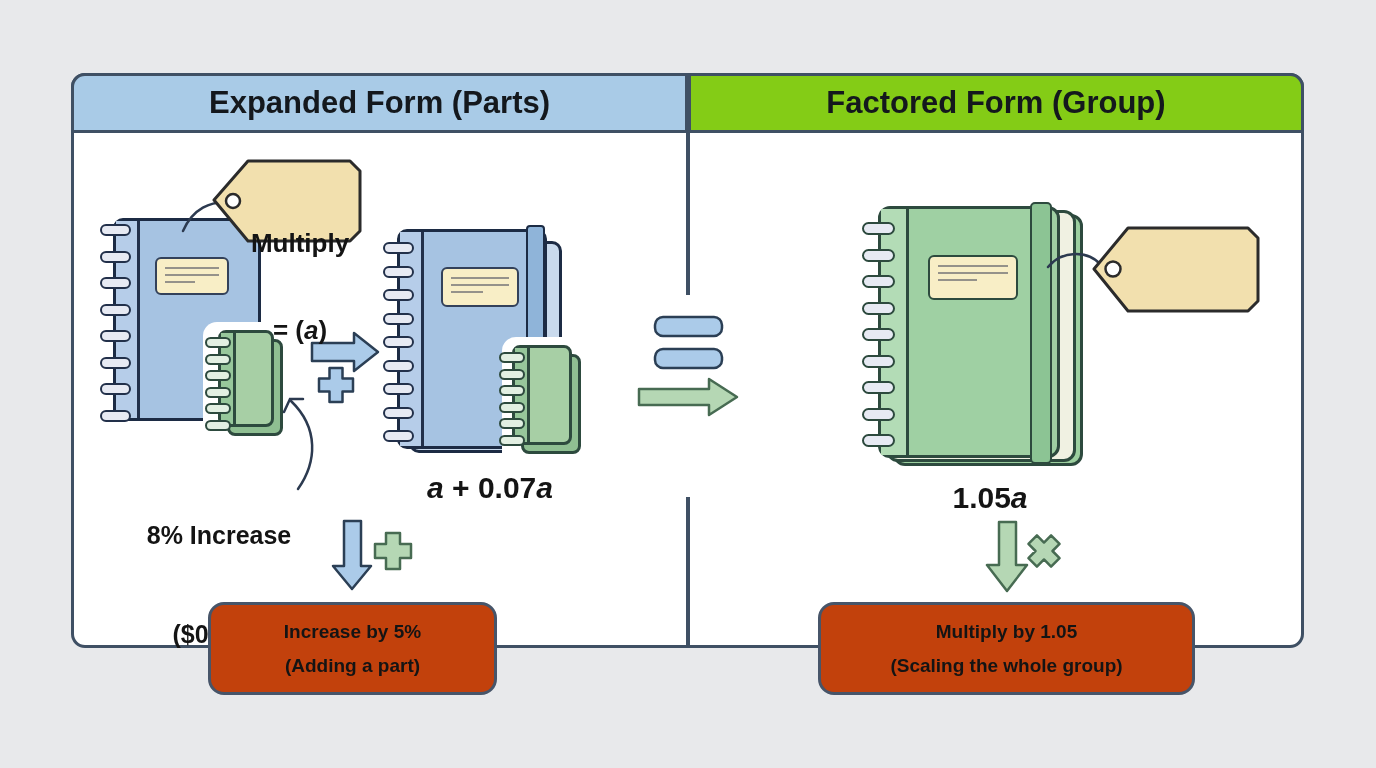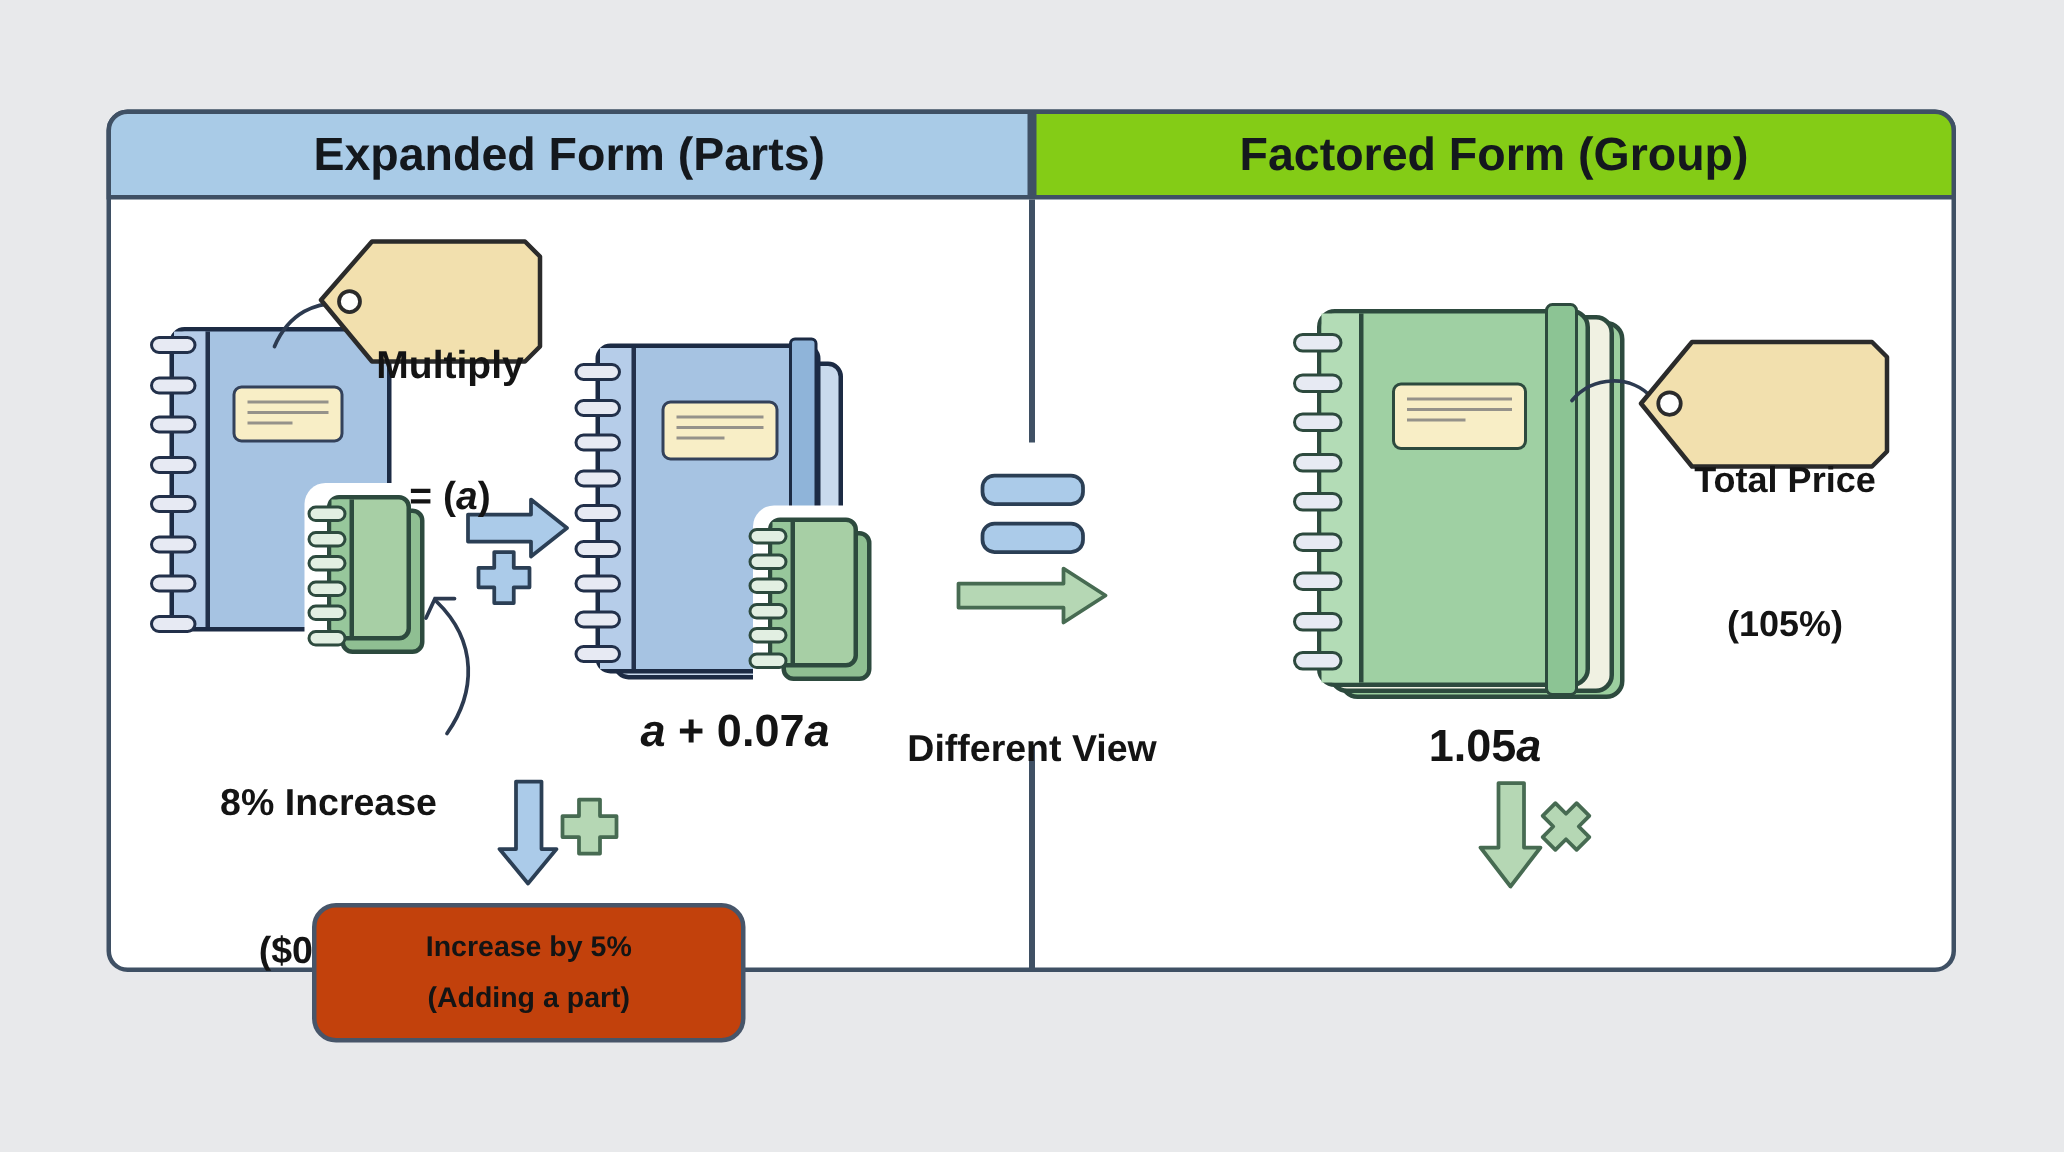--- a/index.html
+++ b/index.html
@@ -203,29 +203,28 @@
   </div>
 
   <div id="noteText" class="t">
     <div>8% Increase</div>
     <div><span>($0.05</span><span class="it">a</span><span>)</span></div>
   </div>
 
   <div id="exprA" class="t"><span class="it">a</span><span> + 0.07</span><span class="it">a</span></div>
 
   <div id="midText" class="t">
-    <div>Different View</div>
-  </div>
-
-  <div id="tagCText" class="t">
-    <div>Total Price</div>
-    <div>(105%)</div>
-  </div>
+  </div>
+
 
   <div id="exprC" class="t"><span>1.05</span><span class="it">a</span></div>
 
   <div id="boxA" class="abox">
     <div>Increase by 5%</div>
     <div>(Adding a part)</div>
   </div>
 
+  <div id="boxB" class="abox">
+    <div>Multiply by 1.05</div>
+    <div>(Scaling the whole group)</div>
+  </div>
 
 </div>
 
 </body></html>

